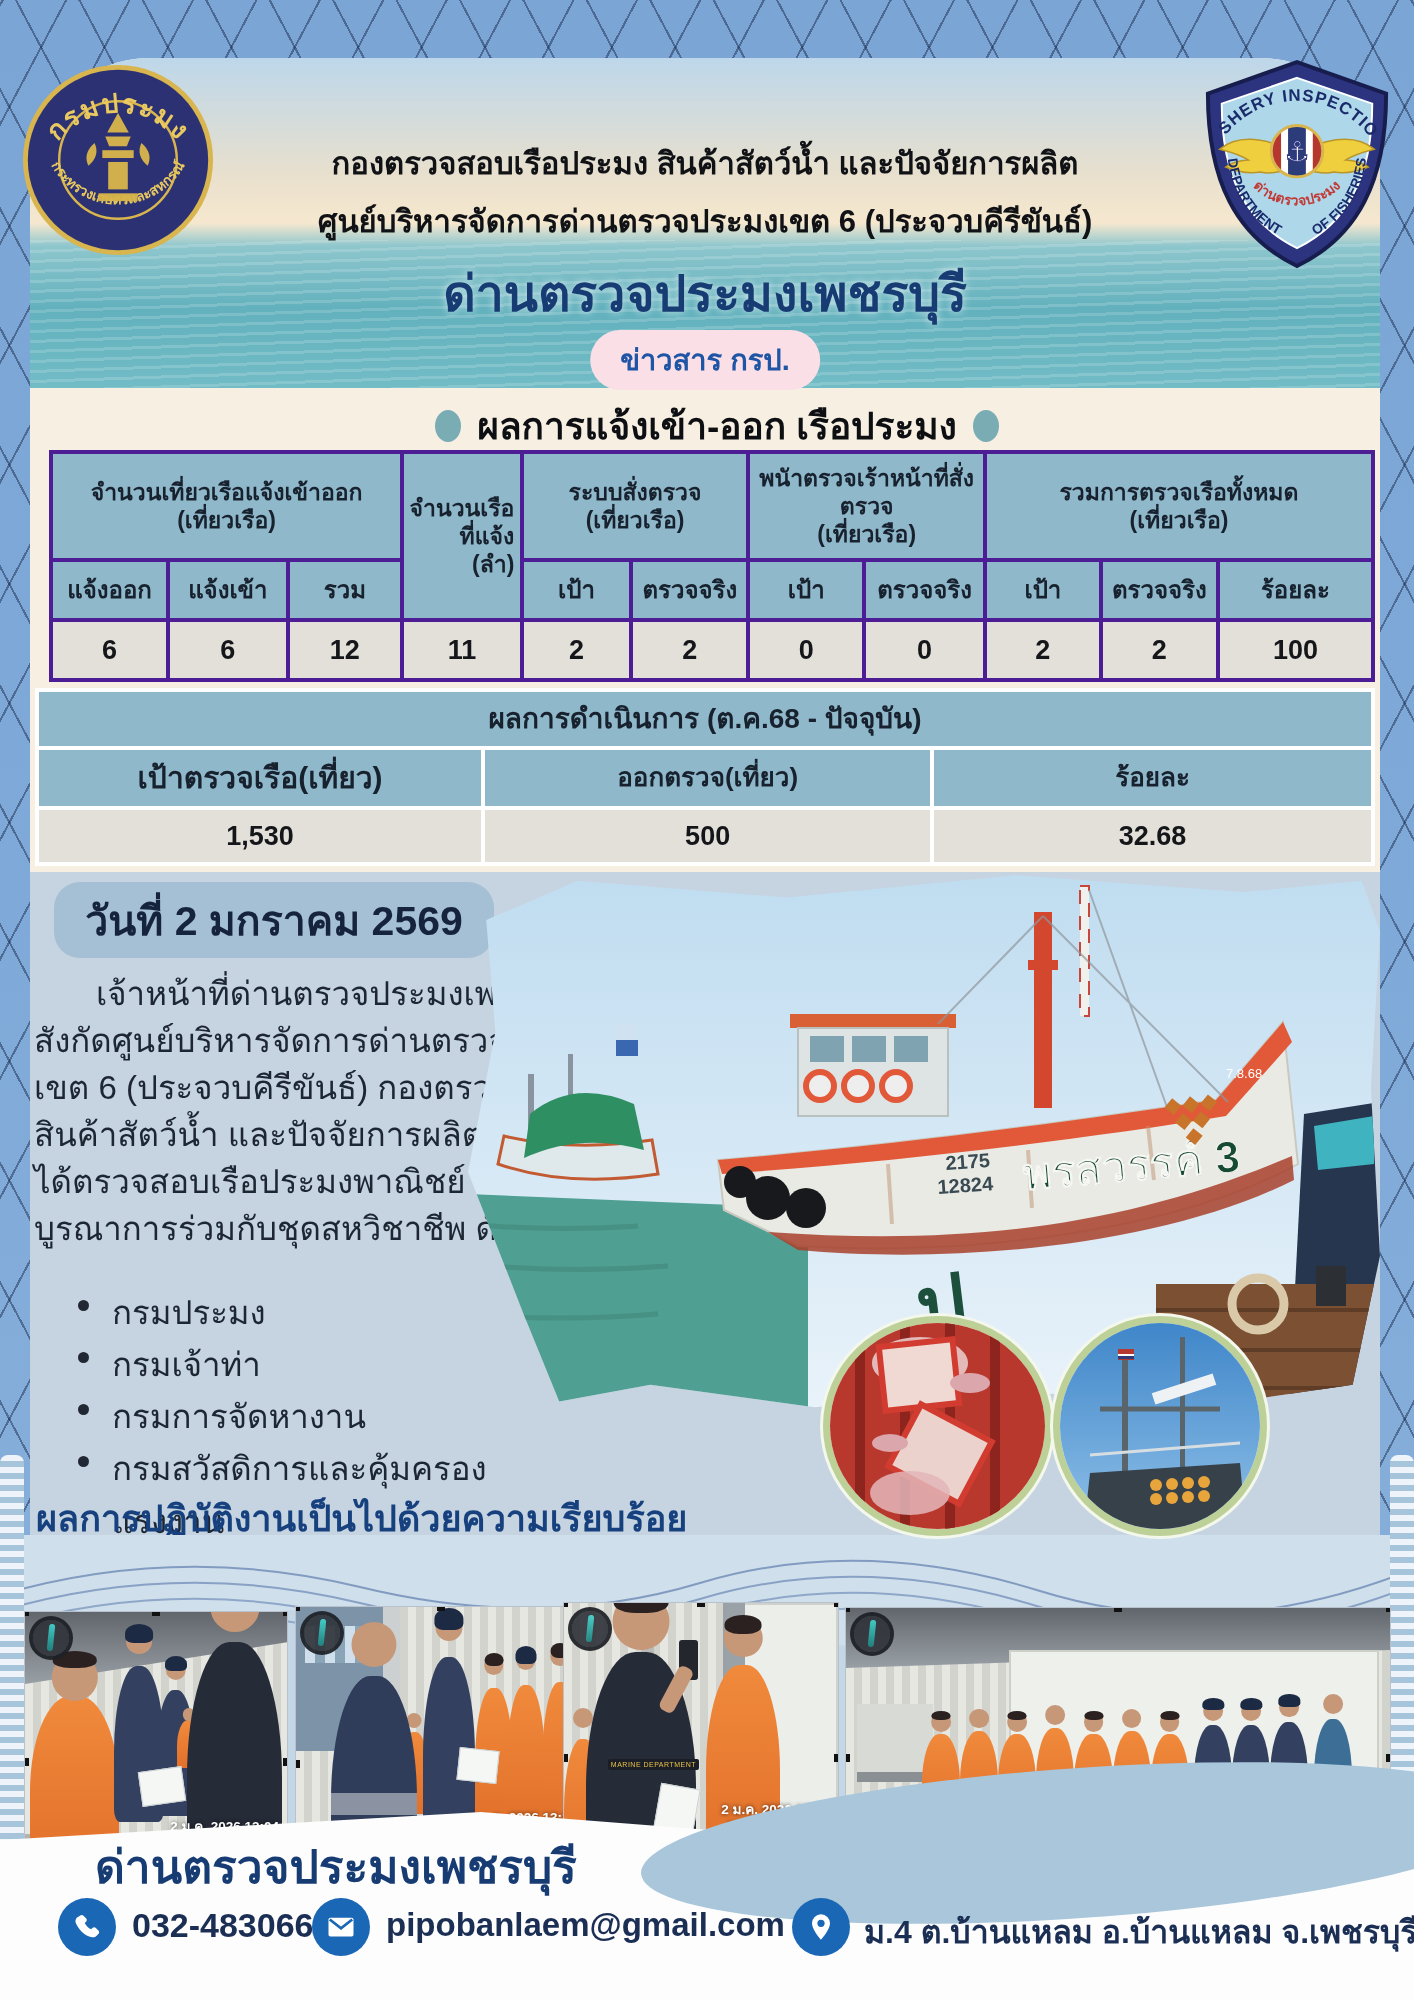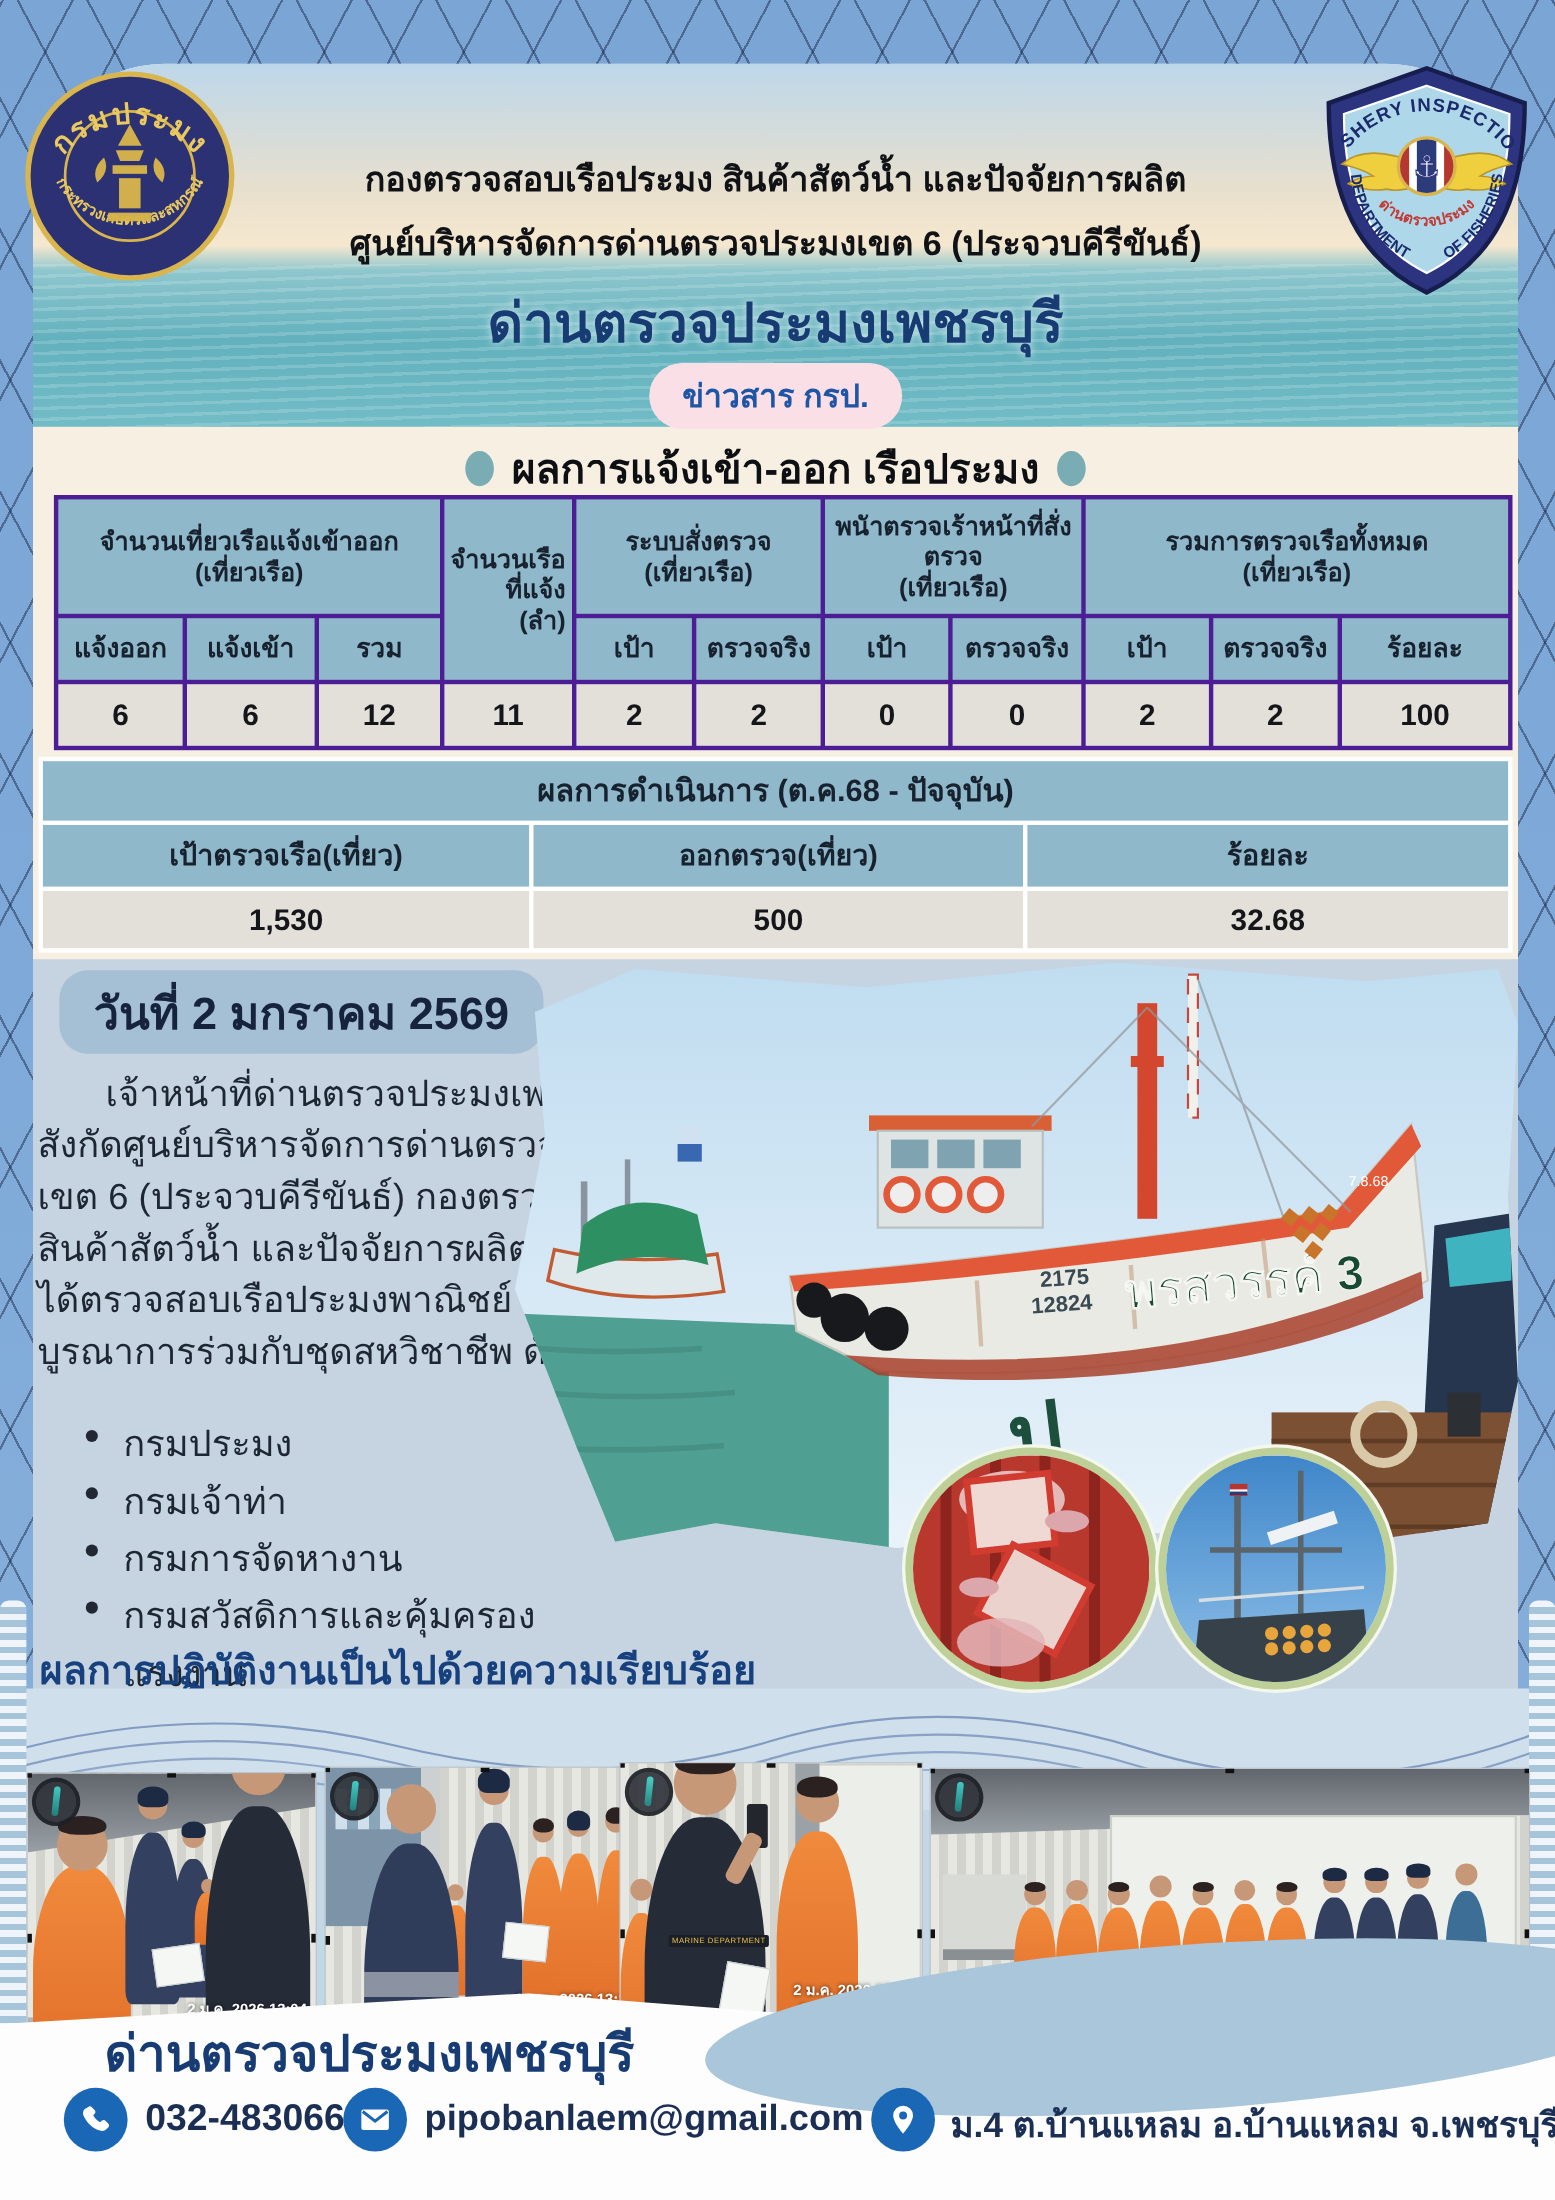--- a/index.html
+++ b/index.html
@@ -29,21 +29,21 @@
   .hd::after{content:"";position:absolute;left:0;right:0;top:55%;bottom:0;
       background:repeating-linear-gradient(178deg, rgba(255,255,255,.16) 0 3px, transparent 3px 10px);}
   .hd-line{position:absolute;left:0;width:100%;text-align:center;font-weight:bold;color:#101216;}
   .hd-line1{top:80px;font-size:31px;}
   .hd-line2{top:138px;font-size:31px;}
   .hd-station{top:196px;font-size:50px;color:#173c74;text-shadow:0 0 8px rgba(255,255,255,.7);}
   .news-pill{position:absolute;top:272px;left:50%;transform:translateX(-50%);
       background:#fbdfe6;border-radius:30px;padding:7px 30px;font-size:29px;font-weight:bold;color:#1e55a5;}
 
   
-  .sec-head{position:absolute;top:338px;left:0;width:100%;display:flex;align-items:center;justify-content:center;gap:16px;}
+  .sec-head{position:absolute;top:338px;left:12px;width:100%;display:flex;align-items:center;justify-content:center;gap:16px;}
   .sec-head .txt{font-size:37px;font-weight:bold;color:#0d0f12;}
   .dot{width:26px;height:32px;border-radius:50%;background:#7aacb4;}
 
   
   .t1{position:absolute;left:19px;right:5px;top:392px;display:grid;gap:4px;background:#4c1d95;padding:4px;
       grid-template-columns:9.2fr 9.4fr 9fr 9.4fr 8.6fr 9.2fr 9.1fr 9.5fr 9.1fr 9.2fr 12.3fr;
       grid-template-rows:104px 56px 56px;}
   .t2{position:absolute;left:5px;right:5px;top:630px;display:grid;gap:4px;background:#fff;padding:4px;
       grid-template-columns:33.4fr 33.6fr 33fr;grid-template-rows:54px 56px 52px;}
   .hc{background:#8fb8cb;display:flex;align-items:center;justify-content:center;text-align:center;
@@ -188,21 +188,21 @@
       <div class="vc" style="grid-column:6;grid-row:3;">2</div>
       <div class="vc" style="grid-column:7;grid-row:3;">0</div>
       <div class="vc" style="grid-column:8;grid-row:3;">0</div>
       <div class="vc" style="grid-column:9;grid-row:3;">2</div>
       <div class="vc" style="grid-column:10;grid-row:3;">2</div>
       <div class="vc" style="grid-column:11;grid-row:3;">100</div>
     </div>
 
     <div class="t2">
       <div class="hc" style="grid-column:1/4;grid-row:1;font-size:28px;text-align:center;">ผลการดำเนินการ (ต.ค.68 - ปัจจุบัน)</div>
-      <div class="hc sc" style="grid-column:1;grid-row:2;font-size:26px;">เป้าตรวจเรือ(เที่ยว)</div>
+      <div class="hc sc" style="grid-column:1;grid-row:2;font-size:30px;">เป้าตรวจเรือ(เที่ยว)</div>
       <div class="hc sc" style="grid-column:2;grid-row:2;font-size:26px;">ออกตรวจ(เที่ยว)</div>
       <div class="hc sc" style="grid-column:3;grid-row:2;font-size:26px;">ร้อยละ</div>
       <div class="vc" style="grid-column:1;grid-row:3;text-align:right;">1,530</div>
       <div class="vc" style="grid-column:2;grid-row:3;">500</div>
       <div class="vc" style="grid-column:3;grid-row:3;">32.68</div>
     </div>
 
     <div class="body-bg"></div>
     <div class="datebox">วันที่ 2 มกราคม 2569</div>
 

